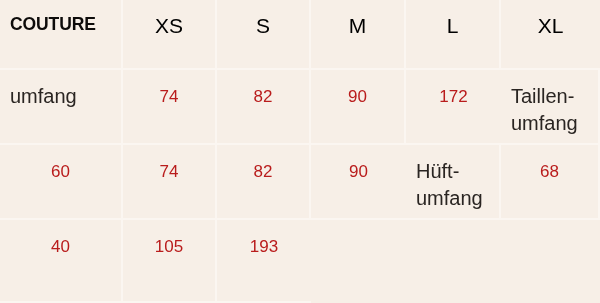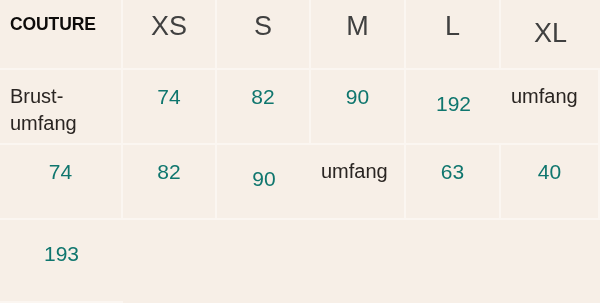--- a/index.html
+++ b/index.html
@@ -30,21 +30,21 @@
     height: 303px;
     box-sizing: border-box;
   }
 
   .cell {
     box-sizing: border-box;
     border-right: 2px solid #fbf6f1;
     border-bottom: 2px solid #fbf6f1;
     position: relative;
   }
-  .cell.last-col { border-right: none; margin-top: 7px; }
+  .cell.last-col { border-right: none; }
   .cell.last-row { border-bottom: 2px solid #fbf6f1; }
 
   
   .brand-cell {
     padding: 13px 0 0 10px;
   }
   .brand-line {
     font-weight: bold;
     font-size: 17.5px;
     line-height: 22px;
@@ -54,24 +54,24 @@
   }
 
   
   .size-head {
     display: flex;
     align-items: flex-start;
     justify-content: center;
     padding-top: 14px;
   }
   .size-head span {
-    font-size: 27px;
+    font-size: 21px;
     line-height: 24px;
     font-weight: 400;
-    color: #404040;
+    color: #000000;
   }
 
   
   .meas-cell {
     padding: 13px 0 0 10px;
   }
   .meas-line {
     font-size: 20px;
     line-height: 27px;
     font-weight: 400;
@@ -80,24 +80,24 @@
   }
 
   
   .value-cell {
     display: flex;
     align-items: flex-start;
     justify-content: center;
     padding-top: 14px;
   }
   .value-cell span {
-    font-size: 21px;
+    font-size: 17px;
     line-height: 26px;
     font-weight: 400;
-    color: #0f766e;
+    color: #b91c1c;
   }
 </style>
 </head>
 <body>
 
 <div id="size-table">
   <div class="table-grid">
 
     <div class="cell brand-cell">
       <div class="brand-line">COUTURE</div>
@@ -112,56 +112,63 @@
       <span>M</span>
     </div>
     <div class="cell size-head">
       <span>L</span>
     </div>
     <div class="cell size-head last-col">
       <span>XL</span>
     </div>
 
     <div class="cell meas-cell">
-      <div class="meas-line">Brust-</div>
       <div class="meas-line">umfang</div>
     </div>
     <div class="cell value-cell">
       <span>74</span>
     </div>
     <div class="cell value-cell">
       <span>82</span>
     </div>
     <div class="cell value-cell">
       <span>90</span>
     </div>
     <div class="cell value-cell last-col">
-      <span>192</span>
+      <span>172</span>
     </div>
 
     <div class="cell meas-cell">
+      <div class="meas-line">Taillen-</div>
       <div class="meas-line">umfang</div>
+    </div>
+    <div class="cell value-cell">
+      <span>60</span>
     </div>
     <div class="cell value-cell">
       <span>74</span>
     </div>
     <div class="cell value-cell">
       <span>82</span>
     </div>
     <div class="cell value-cell last-col">
       <span>90</span>
     </div>
 
     <div class="cell meas-cell last-row">
+      <div class="meas-line">Hüft-</div>
       <div class="meas-line">umfang</div>
     </div>
     <div class="cell value-cell last-row">
-      <span>63</span>
+      <span>68</span>
     </div>
     <div class="cell value-cell last-row">
       <span>40</span>
+    </div>
+    <div class="cell value-cell last-row">
+      <span>105</span>
     </div>
     <div class="cell value-cell last-col last-row">
       <span>193</span>
     </div>
 
   </div>
 </div>
 
 </body></html>

